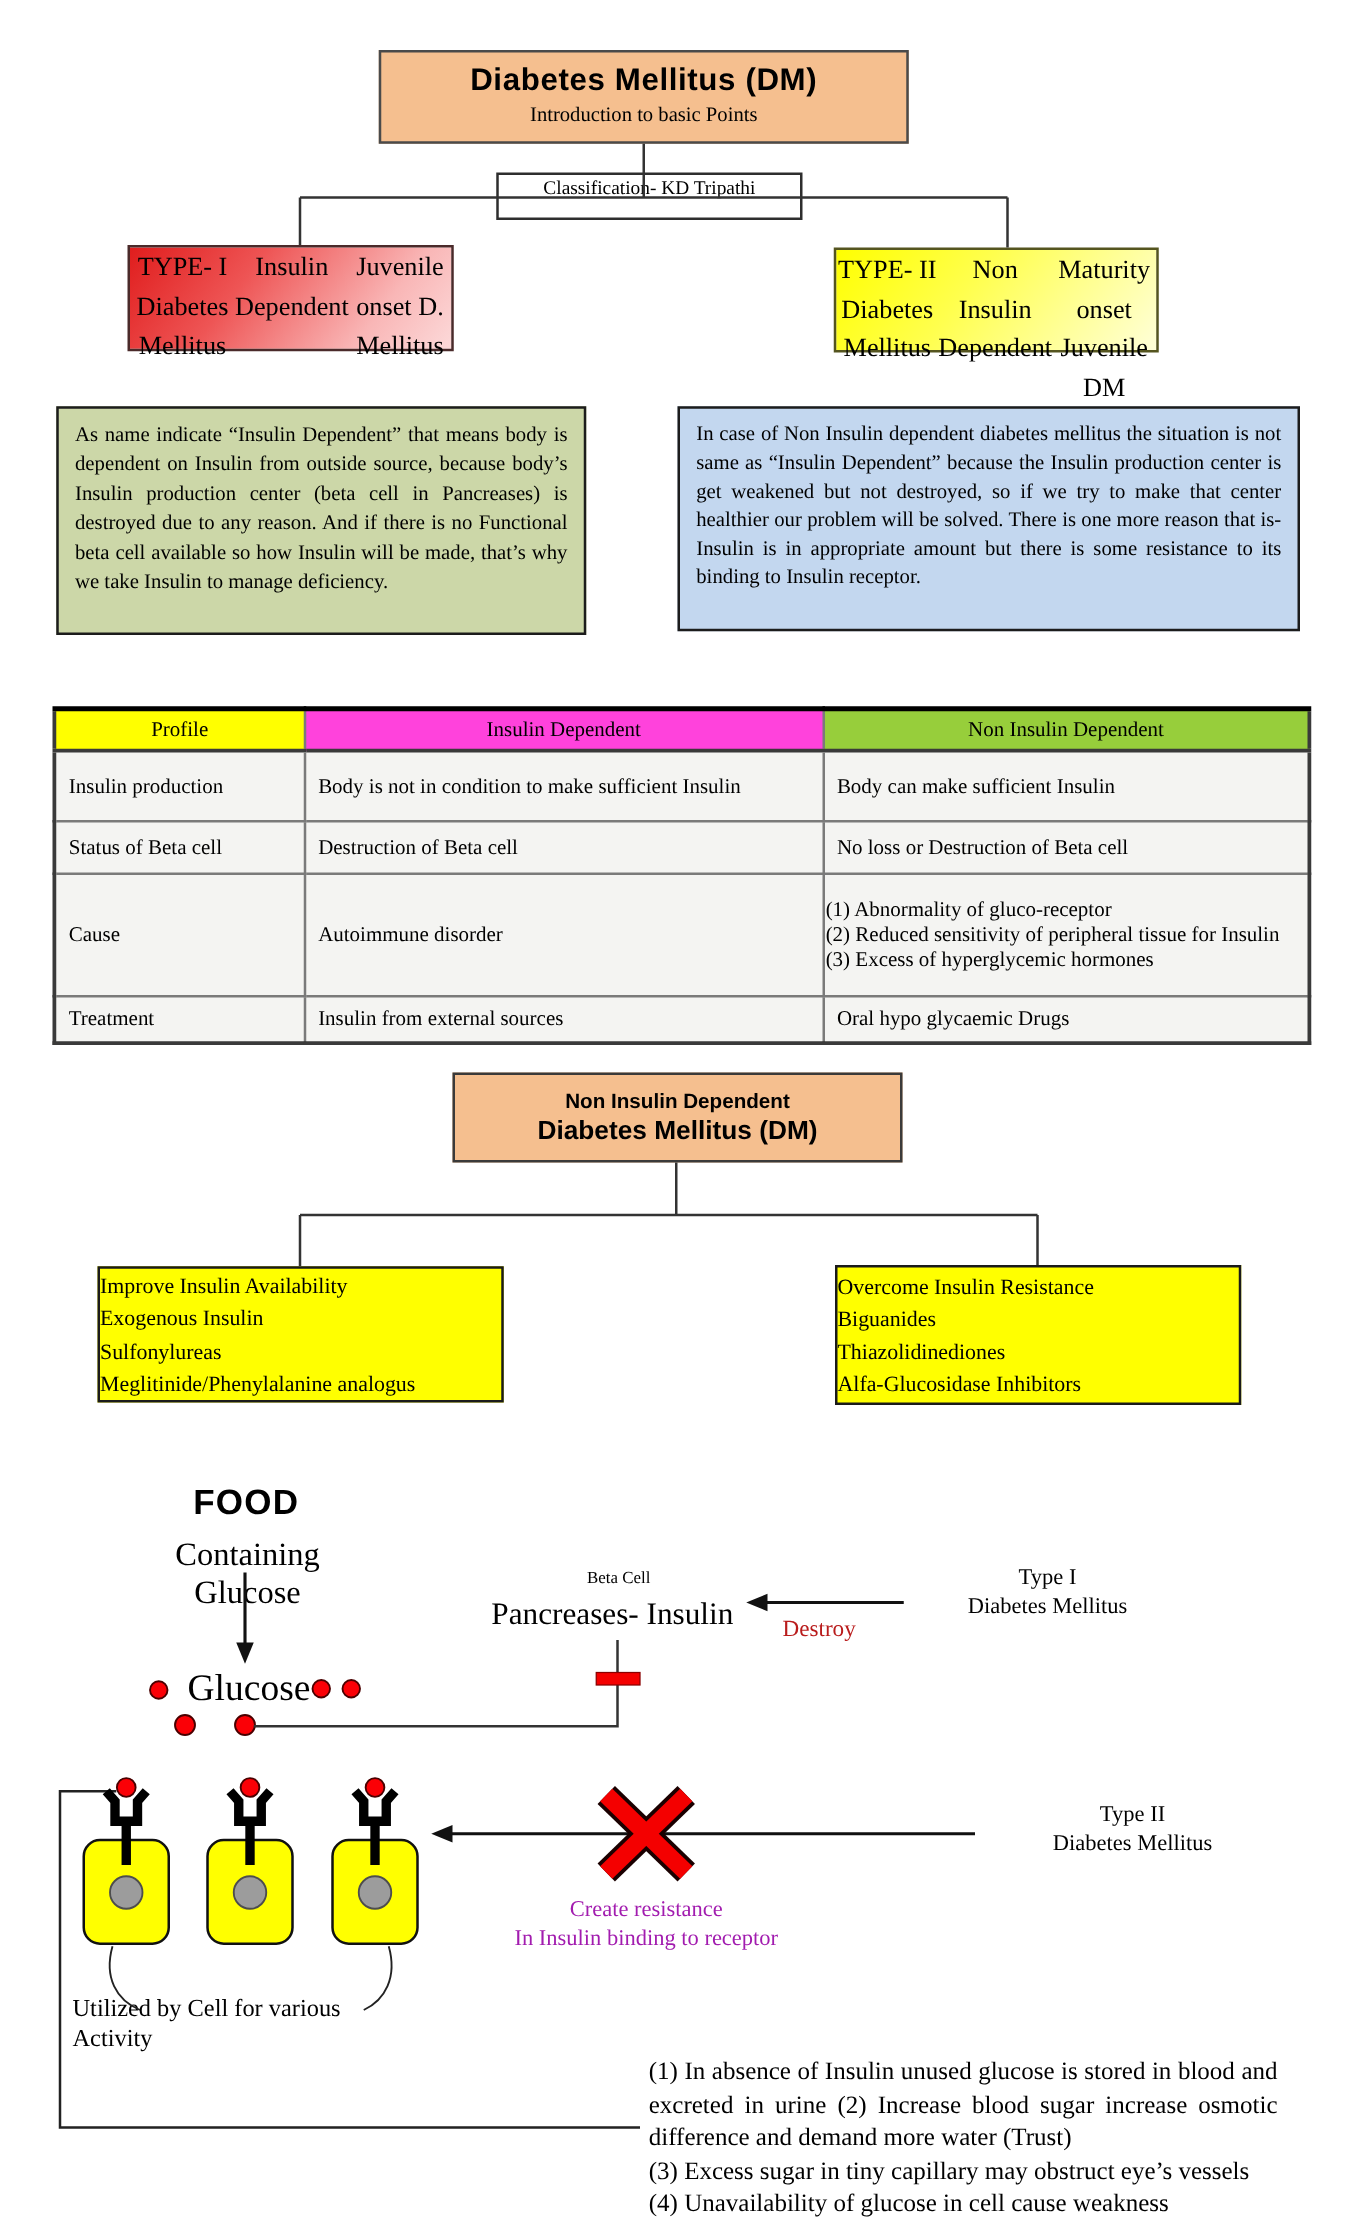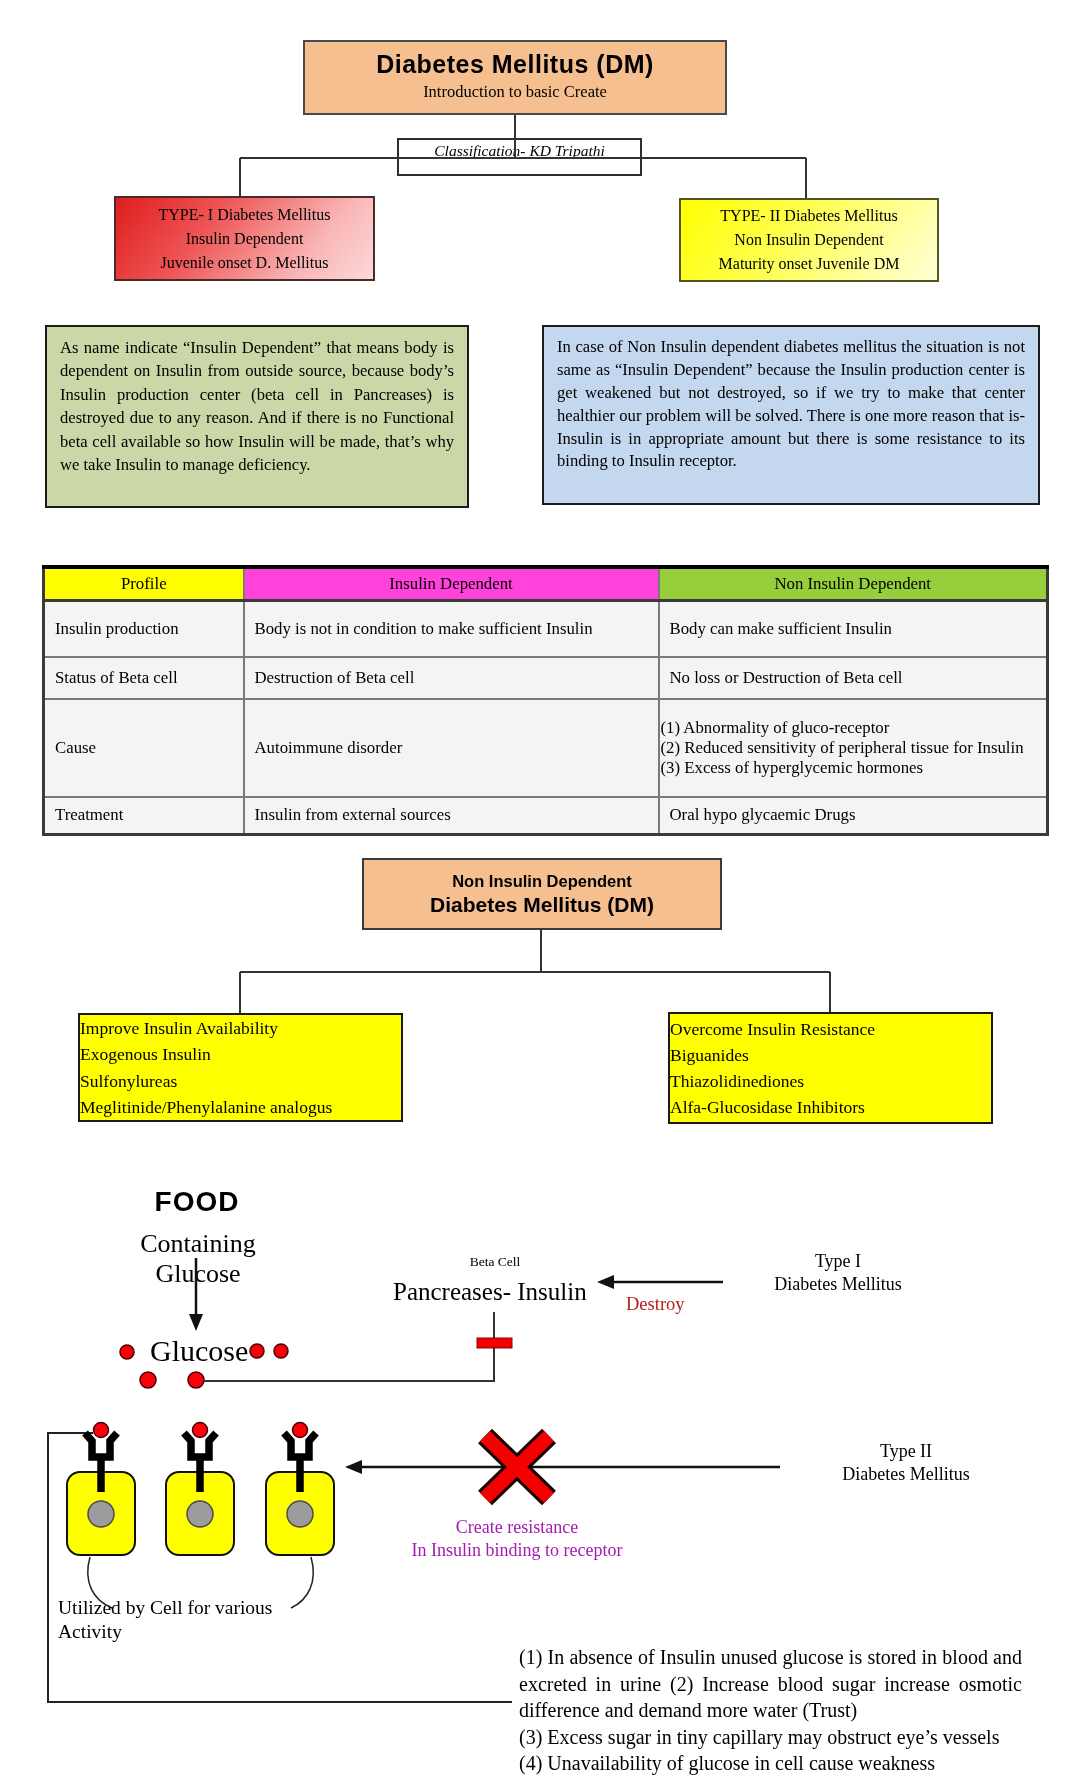--- a/index.html
+++ b/index.html
@@ -7,24 +7,24 @@
         font-family:"Liberation Serif",serif;color:#000;overflow:hidden;}
   .overlay{position:absolute;left:0;top:0;z-index:6;pointer-events:none;}
   .box,.label{position:absolute;box-sizing:border-box;}
 
   .title-box{left:303px;top:40px;width:424px;height:75px;background:#F5BF8F;
              border:2px solid #4a4a4a;text-align:center;padding-top:8px;}
   .title{font-family:"Liberation Sans",sans-serif;font-weight:bold;font-size:25px;letter-spacing:.5px;}
   .subtitle{font-size:16.5px;margin-top:3px;}
 
   .classification-box{left:397px;top:138px;width:245px;height:38px;background:#fff;
-             border:2px solid #2e2e2e;text-align:center;font-size:15.5px;padding-top:2px;font-style:italic;}
-
-  .type-box{display:flex;flex-direction:column;justify-content:center;text-align:center;
-            font-size:16px;line-height:1.5;margin-left:12px;}
+             border:2px solid #2e2e2e;text-align:center;font-size:15.5px;padding-top:2px;}
+
+  .type-box{display:flex;flex-direction:row;justify-content:center;text-align:center;
+            font-size:21px;line-height:1.5;}
   .type1-box{left:102px;top:196px;width:261px;height:85px;border:2px solid #4a2a2a;
              background:linear-gradient(128deg,#e01d1d 0%,#ee5555 35%,#f9b6b6 75%,#fcd9d9 100%);}
   .type2-box{left:667px;top:198px;width:260px;height:84px;border:2px solid #55551f;
              background:linear-gradient(128deg,#ffff00 0%,#ffff4d 40%,#ffffd8 100%);}
 
   .note-box{font-size:16.6px;text-align:justify;padding:9px 13px;}
   .note-left{left:45px;top:325px;width:424px;height:183px;background:#CCD7A8;
              border:2px solid #1c1c1c;line-height:1.41;}
   .note-right{left:542px;top:325px;width:498px;height:180px;background:#C3D7EF;
              border:2px solid #1c1c1c;line-height:1.38;}
@@ -133,21 +133,21 @@
       <use href="#cellUnit" x="199"></use>
     </g>
     <g stroke="#222" stroke-width="1.5" fill="none">
       <path d="M90,1557 C83,1582 93,1600 112,1608"></path>
       <path d="M311,1557 C318,1582 308,1600 291,1608"></path>
     </g>
   </svg>
 
   <div class="box title-box">
     <div class="title">Diabetes Mellitus (DM)</div>
-    <div class="subtitle">Introduction to basic Create</div>
+    <div class="subtitle">Introduction to basic Points</div>
   </div>
 
   <div class="box classification-box">
     <span>Classification- KD Tripathi</span>
   </div>
 
   <div class="box type-box type1-box">
     <div>TYPE- I Diabetes Mellitus</div>
     <div>Insulin  Dependent</div>
     <div>Juvenile onset D. Mellitus</div>

